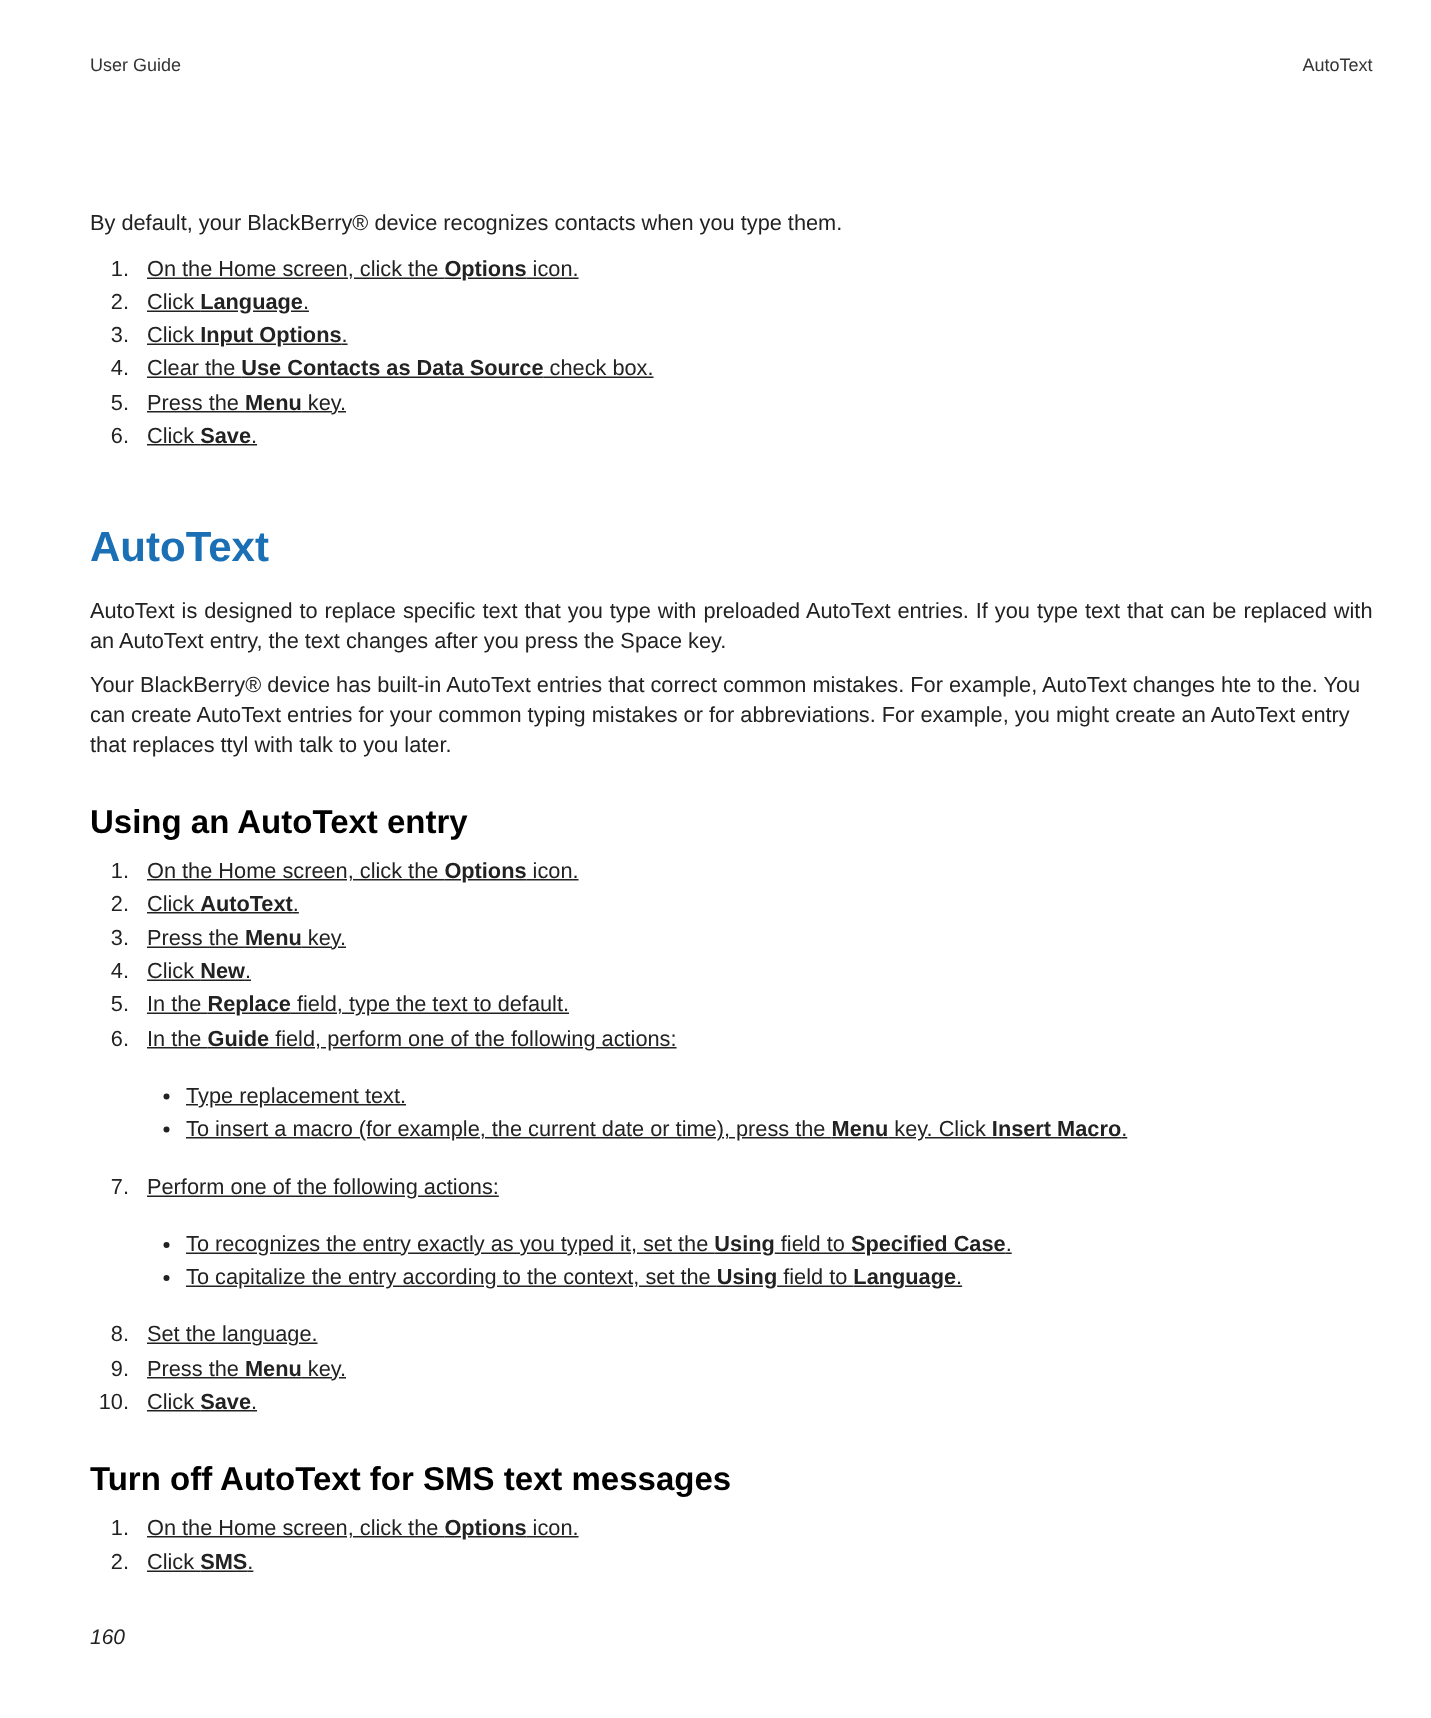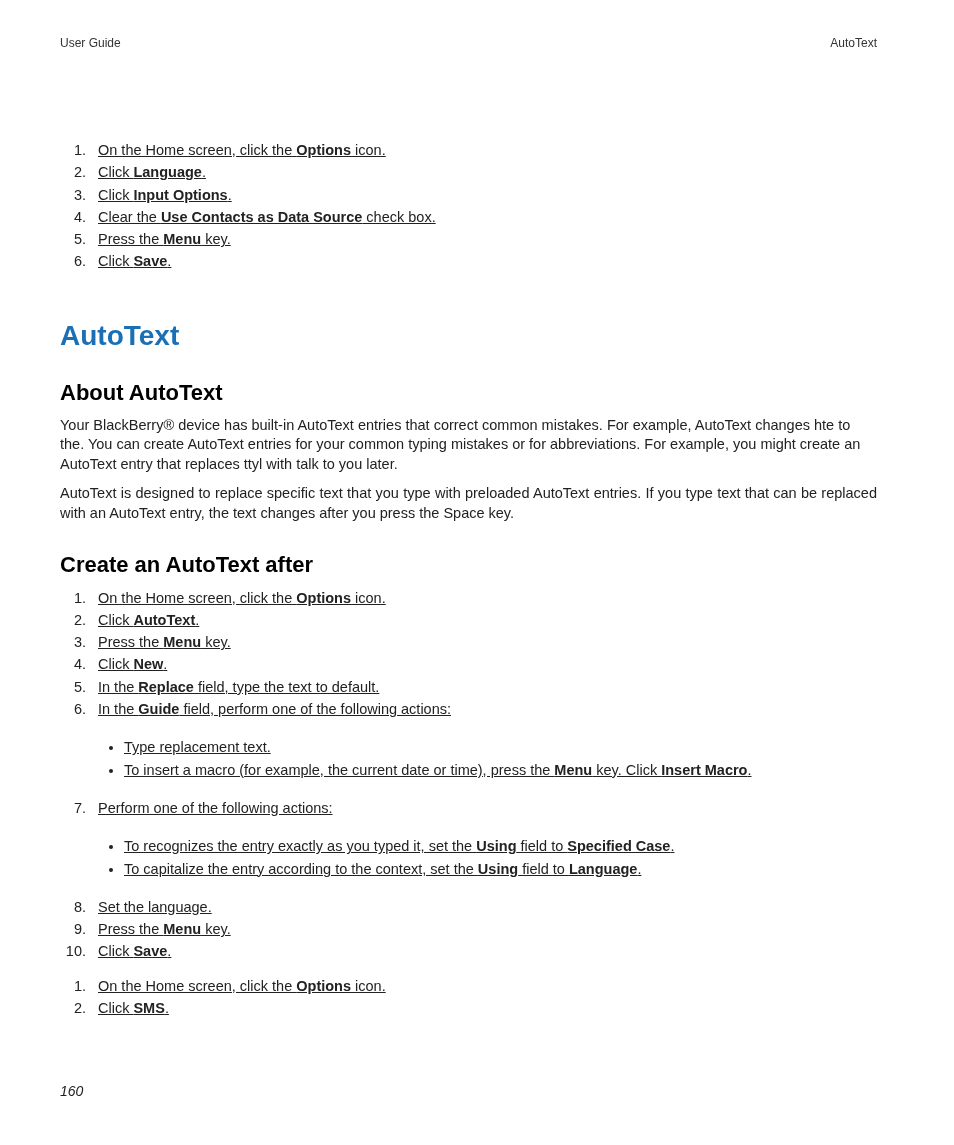--- a/index.html
+++ b/index.html
@@ -6,21 +6,21 @@
     margin: 0;
     padding: 0;
     background: #fff;
     font-family: "Segoe UI", "Myriad Pro", Arial, sans-serif;
     color: #222;
   }
   .page {
     width: 954px;
     height: 1145px;
     box-sizing: border-box;
-    padding: 36px 77px 30px 60px;
+    padding: 36px 39px 30px 60px;
     position: relative;
   }
   .running-header {
     display: flex;
     justify-content: space-between;
     font-size: 12px;
     color: #333;
     margin-bottom: 90px;
   }
   .body-text {
@@ -74,37 +74,37 @@
 </head>
 <body>
 
 <div class="page">
 
   <div class="running-header">
     <span>User Guide</span>
     <span>AutoText</span>
   </div>
 
+  <p class="body-text">By default, your BlackBerry® device recognizes contacts when you type them.</p>
 
   <ol class="steps">
     <li><span>On the Home screen, click the </span><b>Options</b><span> icon.</span></li>
     <li><span>Click </span><b>Language</b><span>.</span></li>
     <li><span>Click </span><b>Input Options</b><span>.</span></li>
     <li><span>Clear the </span><b>Use Contacts as Data Source</b><span> check box.</span></li>
     <li><span>Press the </span><b>Menu</b><span> key.</span></li>
     <li><span>Click </span><b>Save</b><span>.</span></li>
   </ol>
 
   <h1 class="section-title">AutoText</h1>
 
-  <h2 class="subsection">About AutoText</h2>
+  <p class="body-text" style="text-align:justify;">AutoText is designed to replace specific text that you type with preloaded AutoText entries. If you type text that can be replaced with an AutoText entry, the text changes after you press the Space key.</p>
   <p class="body-text">Your BlackBerry® device has built-in AutoText entries that correct common mistakes. For example, AutoText changes hte to the. You can create AutoText entries for your common typing mistakes or for abbreviations. For example, you might create an AutoText entry that replaces ttyl with talk to you later.</p>
-  <p class="body-text" style="text-align:justify;">AutoText is designed to replace specific text that you type with preloaded AutoText entries. If you type text that can be replaced with an AutoText entry, the text changes after you press the Space key.</p>
 
-  <h2 class="subsection">Create an AutoText after</h2>
+  <h2 class="subsection">Using an AutoText entry</h2>
   <ol class="steps">
     <li><span>On the Home screen, click the </span><b>Options</b><span> icon.</span></li>
     <li><span>Click </span><b>AutoText</b><span>.</span></li>
     <li><span>Press the </span><b>Menu</b><span> key.</span></li>
     <li><span>Click </span><b>New</b><span>.</span></li>
     <li><span>In the </span><b>Replace</b><span> field, type the text to default.</span></li>
     <li><span>In the </span><b>Guide</b><span> field, perform one of the following actions:</span>
       <ul class="bullets">
         <li>Type replacement text.</li>
         <li><span>To insert a macro (for example, the current date or time), press the </span><b>Menu</b><span> key. Click </span><b>Insert Macro</b><span>.</span></li>
@@ -114,19 +114,20 @@
       <ul class="bullets">
         <li><span>To recognizes the entry exactly as you typed it, set the </span><b>Using</b><span> field to </span><b>Specified Case</b><span>.</span></li>
         <li><span>To capitalize the entry according to the context, set the </span><b>Using</b><span> field to </span><b>Language</b><span>.</span></li>
       </ul>
     </li>
     <li>Set the language.</li>
     <li><span>Press the </span><b>Menu</b><span> key.</span></li>
     <li><span>Click </span><b>Save</b><span>.</span></li>
   </ol>
 
+  <h2 class="subsection">Turn off AutoText for SMS text messages</h2>
   <ol class="steps">
     <li><span>On the Home screen, click the </span><b>Options</b><span> icon.</span></li>
     <li><span>Click </span><b>SMS</b><span>.</span></li>
   </ol>
 
   <div class="page-number">160</div>
 </div>
 
 </body></html>

